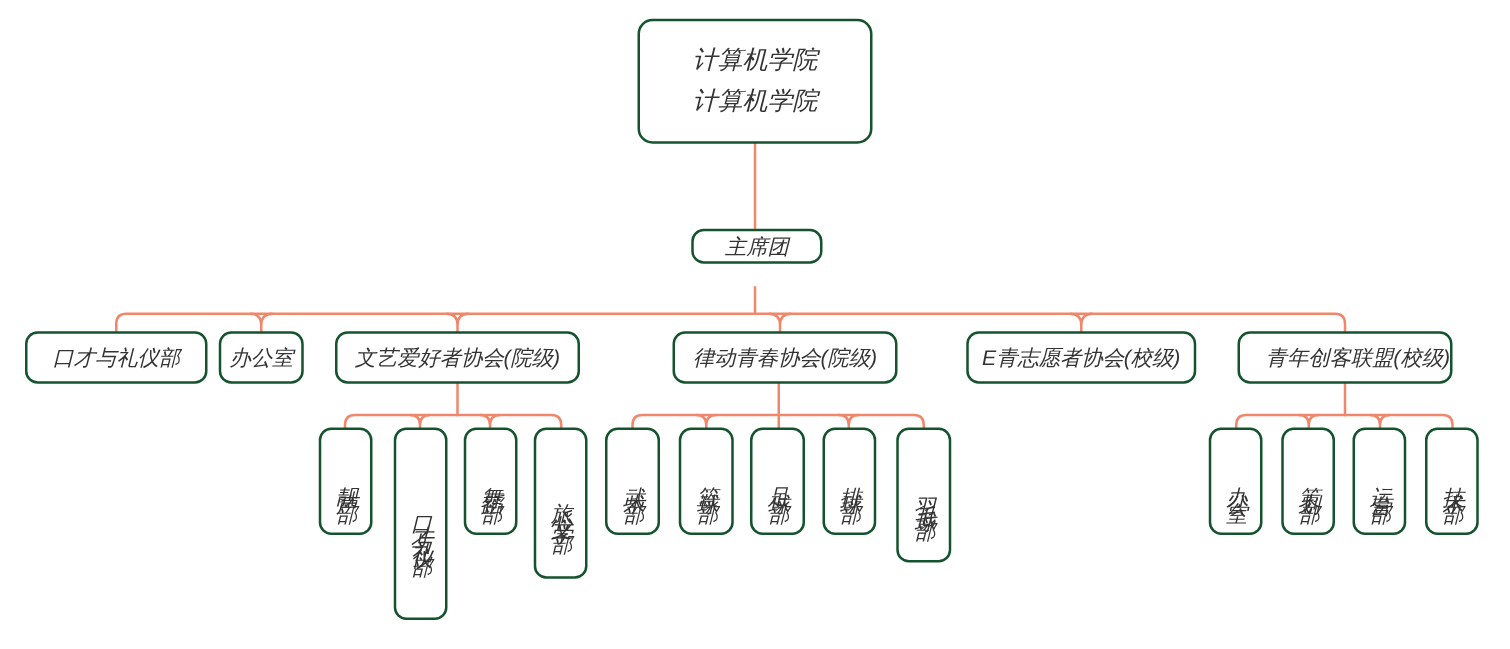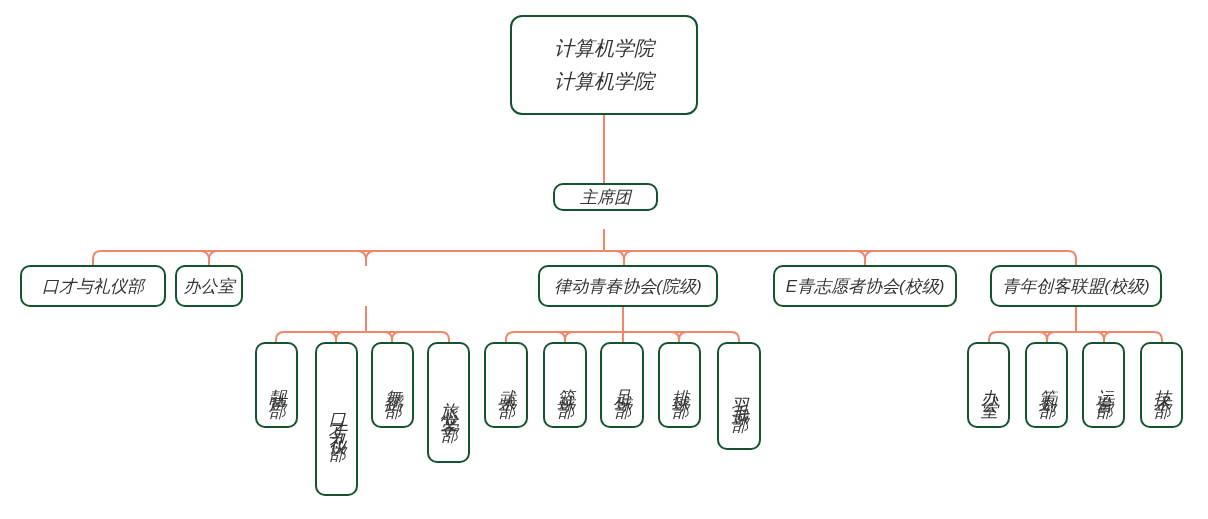--- a/index.html
+++ b/index.html
@@ -81,27 +81,30 @@
   <div class="node node-h" style="left:553px; top:183px; width:105px; height:28px;">
     <span class="label">主席团</span>
   </div>
 
   <div class="node node-h" style="left:20px; top:265px; width:146px; height:42px;">
     <span class="label">口才与礼仪部</span>
   </div>
   <div class="node node-h" style="left:175px; top:265px; width:68px; height:42px;">
     <span class="label">办公室</span>
   </div>
+  <div class="node node-h" style="left:268px; top:265px; width:196px; height:42px;">
+    <span class="label">文艺爱好者协会(院级)</span>
+  </div>
   <div class="node node-h" style="left:538px; top:265px; width:180px; height:42px;">
     <span class="label">律动青春协会(院级)</span>
   </div>
   <div class="node node-h" style="left:773px; top:265px; width:184px; height:42px;">
     <span class="label">E青志愿者协会(校级)</span>
   </div>
-  <div class="node node-h" style="left:990px; top:265px; width:172px; height:42px;">
+  <div class="node node-h" style="left:990px; top:265px; width:172px; height:42px;justify-content:flex-end;">
     <span class="label">青年创客联盟(校级)</span>
   </div>
 
   <div class="node node-v" style="left:255px; top:342px; width:43px; height:86px;">
     <span class="label">靓声部</span>
   </div>
   <div class="node node-v" style="left:315px; top:342px; width:43px; height:154px;">
     <span class="label">口才与礼仪部</span>
   </div>
   <div class="node node-v" style="left:371px; top:342px; width:43px; height:86px;">

